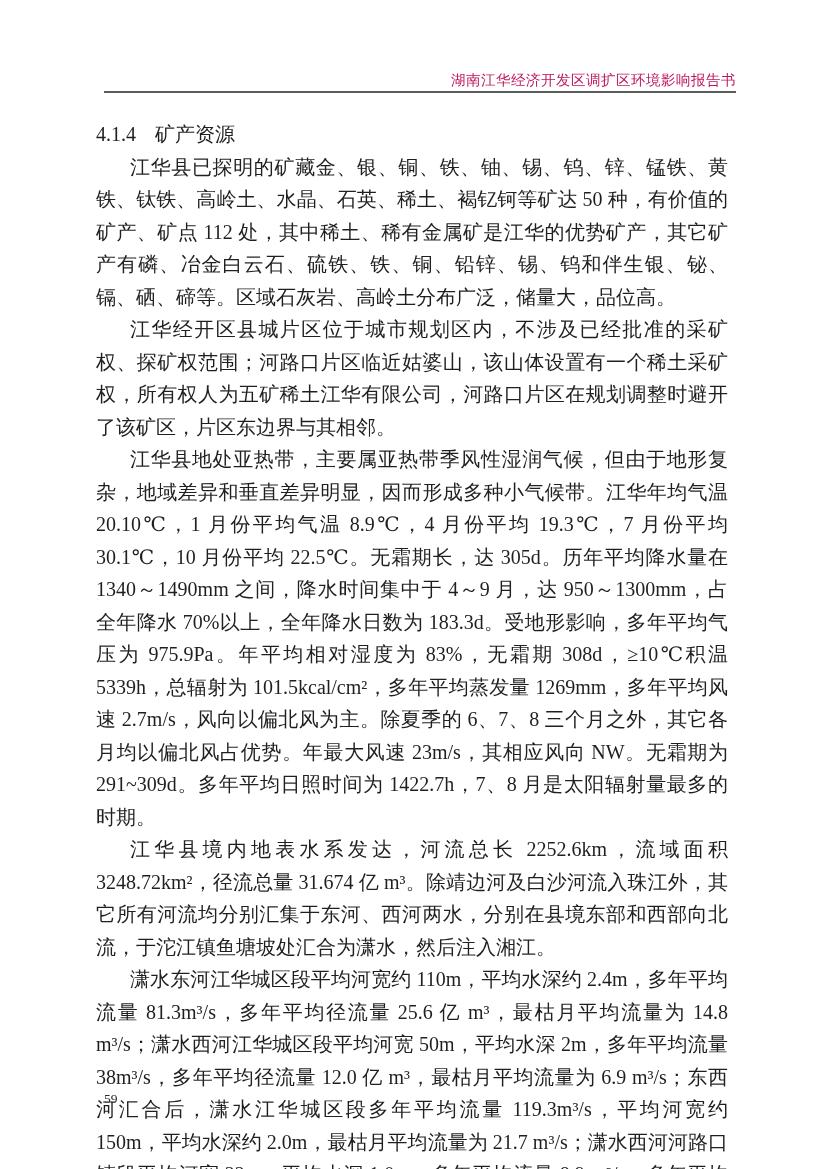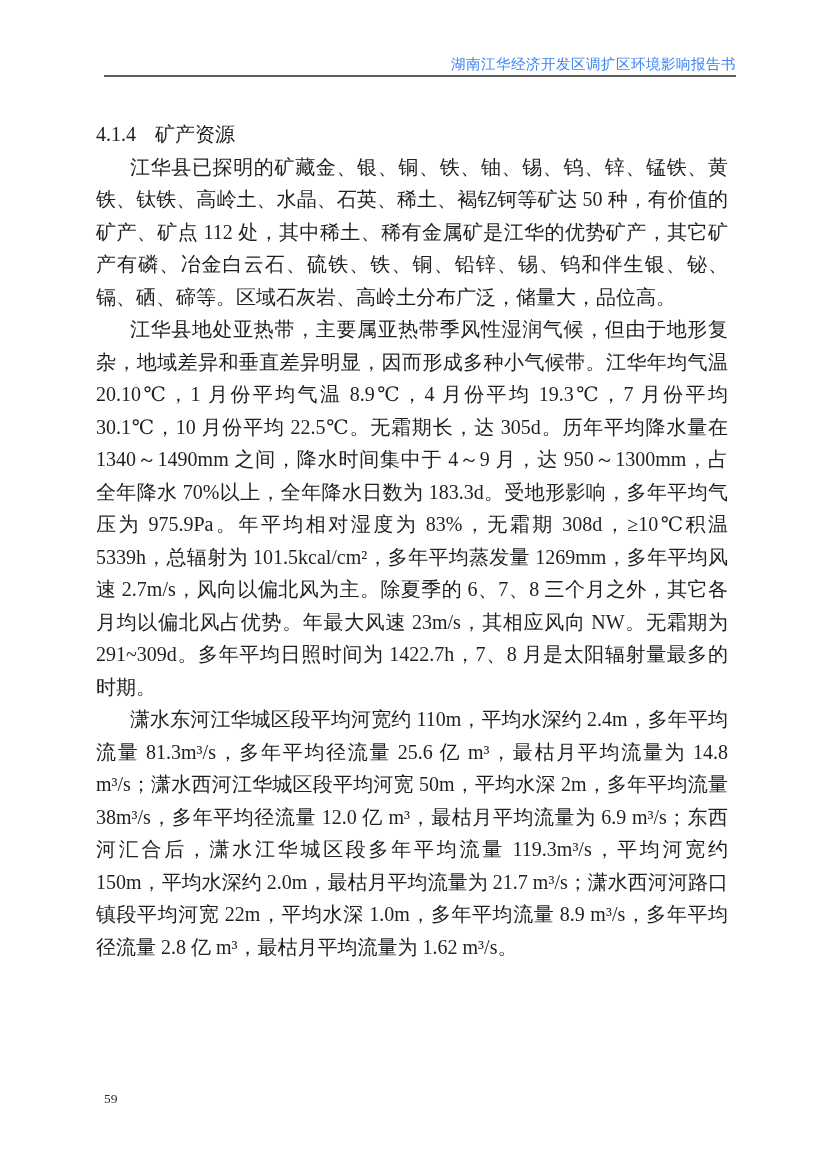--- a/index.html
+++ b/index.html
@@ -17,25 +17,25 @@
     overflow: hidden;
   }
   .header {
     position: absolute;
     left: 104px;
     top: 0;
     width: 632px;
   }
   .header-title {
     display: block;
-    padding-top: 54px;
+    padding-top: 70px;
     text-align: right;
     font-size: 14.5px;
     line-height: 20px;
-    color: #3b82f6;
+    color: #be185d;
     letter-spacing: 0.5px;
   }
   .header-rule {
     margin-top: 1px;
     height: 0;
     border-bottom: 2px solid #5c5c5c;
   }
   .content {
     position: absolute;
     left: 96px;
@@ -76,23 +76,25 @@
     <span class="header-title">湖南江华经济开发区调扩区环境影响报告书</span>
     <div class="header-rule"></div>
   </div>
 
   <div class="content">
 
     <div class="heading">
       <span class="h-num">4.1.4</span><span class="h-title">矿产资源</span>
     </div>
     <p class="para">江华县已探明的矿藏金、银、铜、铁、铀、锡、钨、锌、锰铁、黄铁、钛铁、高岭土、水晶、石英、稀土、褐钇钶等矿达 50 种，有价值的矿产、矿点 112 处，其中稀土、稀有金属矿是江华的优势矿产，其它矿产有磷、冶金白云石、硫铁、铁、铜、铅锌、锡、钨和伴生银、铋、镉、硒、碲等。区域石灰岩、高岭土分布广泛，储量大，品位高。</p>
+    <p class="para">江华经开区县城片区位于城市规划区内，不涉及已经批准的采矿权、探矿权范围；河路口片区临近姑婆山，该山体设置有一个稀土采矿权，所有权人为五矿稀土江华有限公司，河路口片区在规划调整时避开了该矿区，片区东边界与其相邻。</p>
 
     <p class="para">江华县地处亚热带，主要属亚热带季风性湿润气候，但由于地形复杂，地域差异和垂直差异明显，因而形成多种小气候带。江华年均气温 20.10℃，1 月份平均气温 8.9℃，4 月份平均 19.3℃，7 月份平均 30.1℃，10 月份平均 22.5℃。无霜期长，达 305d。历年平均降水量在 1340～1490mm 之间，降水时间集中于 4～9 月，达 950～1300mm，占全年降水 70%以上，全年降水日数为 183.3d。受地形影响，多年平均气压为 975.9Pa。年平均相对湿度为 83%，无霜期 308d，≥10℃积温 5339h，总辐射为 101.5kcal/cm²，多年平均蒸发量 1269mm，多年平均风速 2.7m/s，风向以偏北风为主。除夏季的 6、7、8 三个月之外，其它各月均以偏北风占优势。年最大风速 23m/s，其相应风向 NW。无霜期为 291~309d。多年平均日照时间为 1422.7h，7、8 月是太阳辐射量最多的时期。</p>
 
+    <p class="para">江华县境内地表水系发达，河流总长 2252.6km，流域面积 3248.72km²，径流总量 31.674 亿 m³。除靖边河及白沙河流入珠江外，其它所有河流均分别汇集于东河、西河两水，分别在县境东部和西部向北流，于沱江镇鱼塘坡处汇合为潇水，然后注入湘江。</p>
     <p class="para">潇水东河江华城区段平均河宽约 110m，平均水深约 2.4m，多年平均流量 81.3m³/s，多年平均径流量 25.6 亿 m³，最枯月平均流量为 14.8 m³/s；潇水西河江华城区段平均河宽 50m，平均水深 2m，多年平均流量 38m³/s，多年平均径流量 12.0 亿 m³，最枯月平均流量为 6.9 m³/s；东西河汇合后，潇水江华城区段多年平均流量 119.3m³/s，平均河宽约 150m，平均水深约 2.0m，最枯月平均流量为 21.7 m³/s；潇水西河河路口镇段平均河宽 22m，平均水深 1.0m，多年平均流量 8.9 m³/s，多年平均径流量 2.8 亿 m³，最枯月平均流量为 1.62 m³/s。</p>
 
   </div>
 
   <div class="footer">
     <span>59</span>
   </div>
 
 </div>
 

